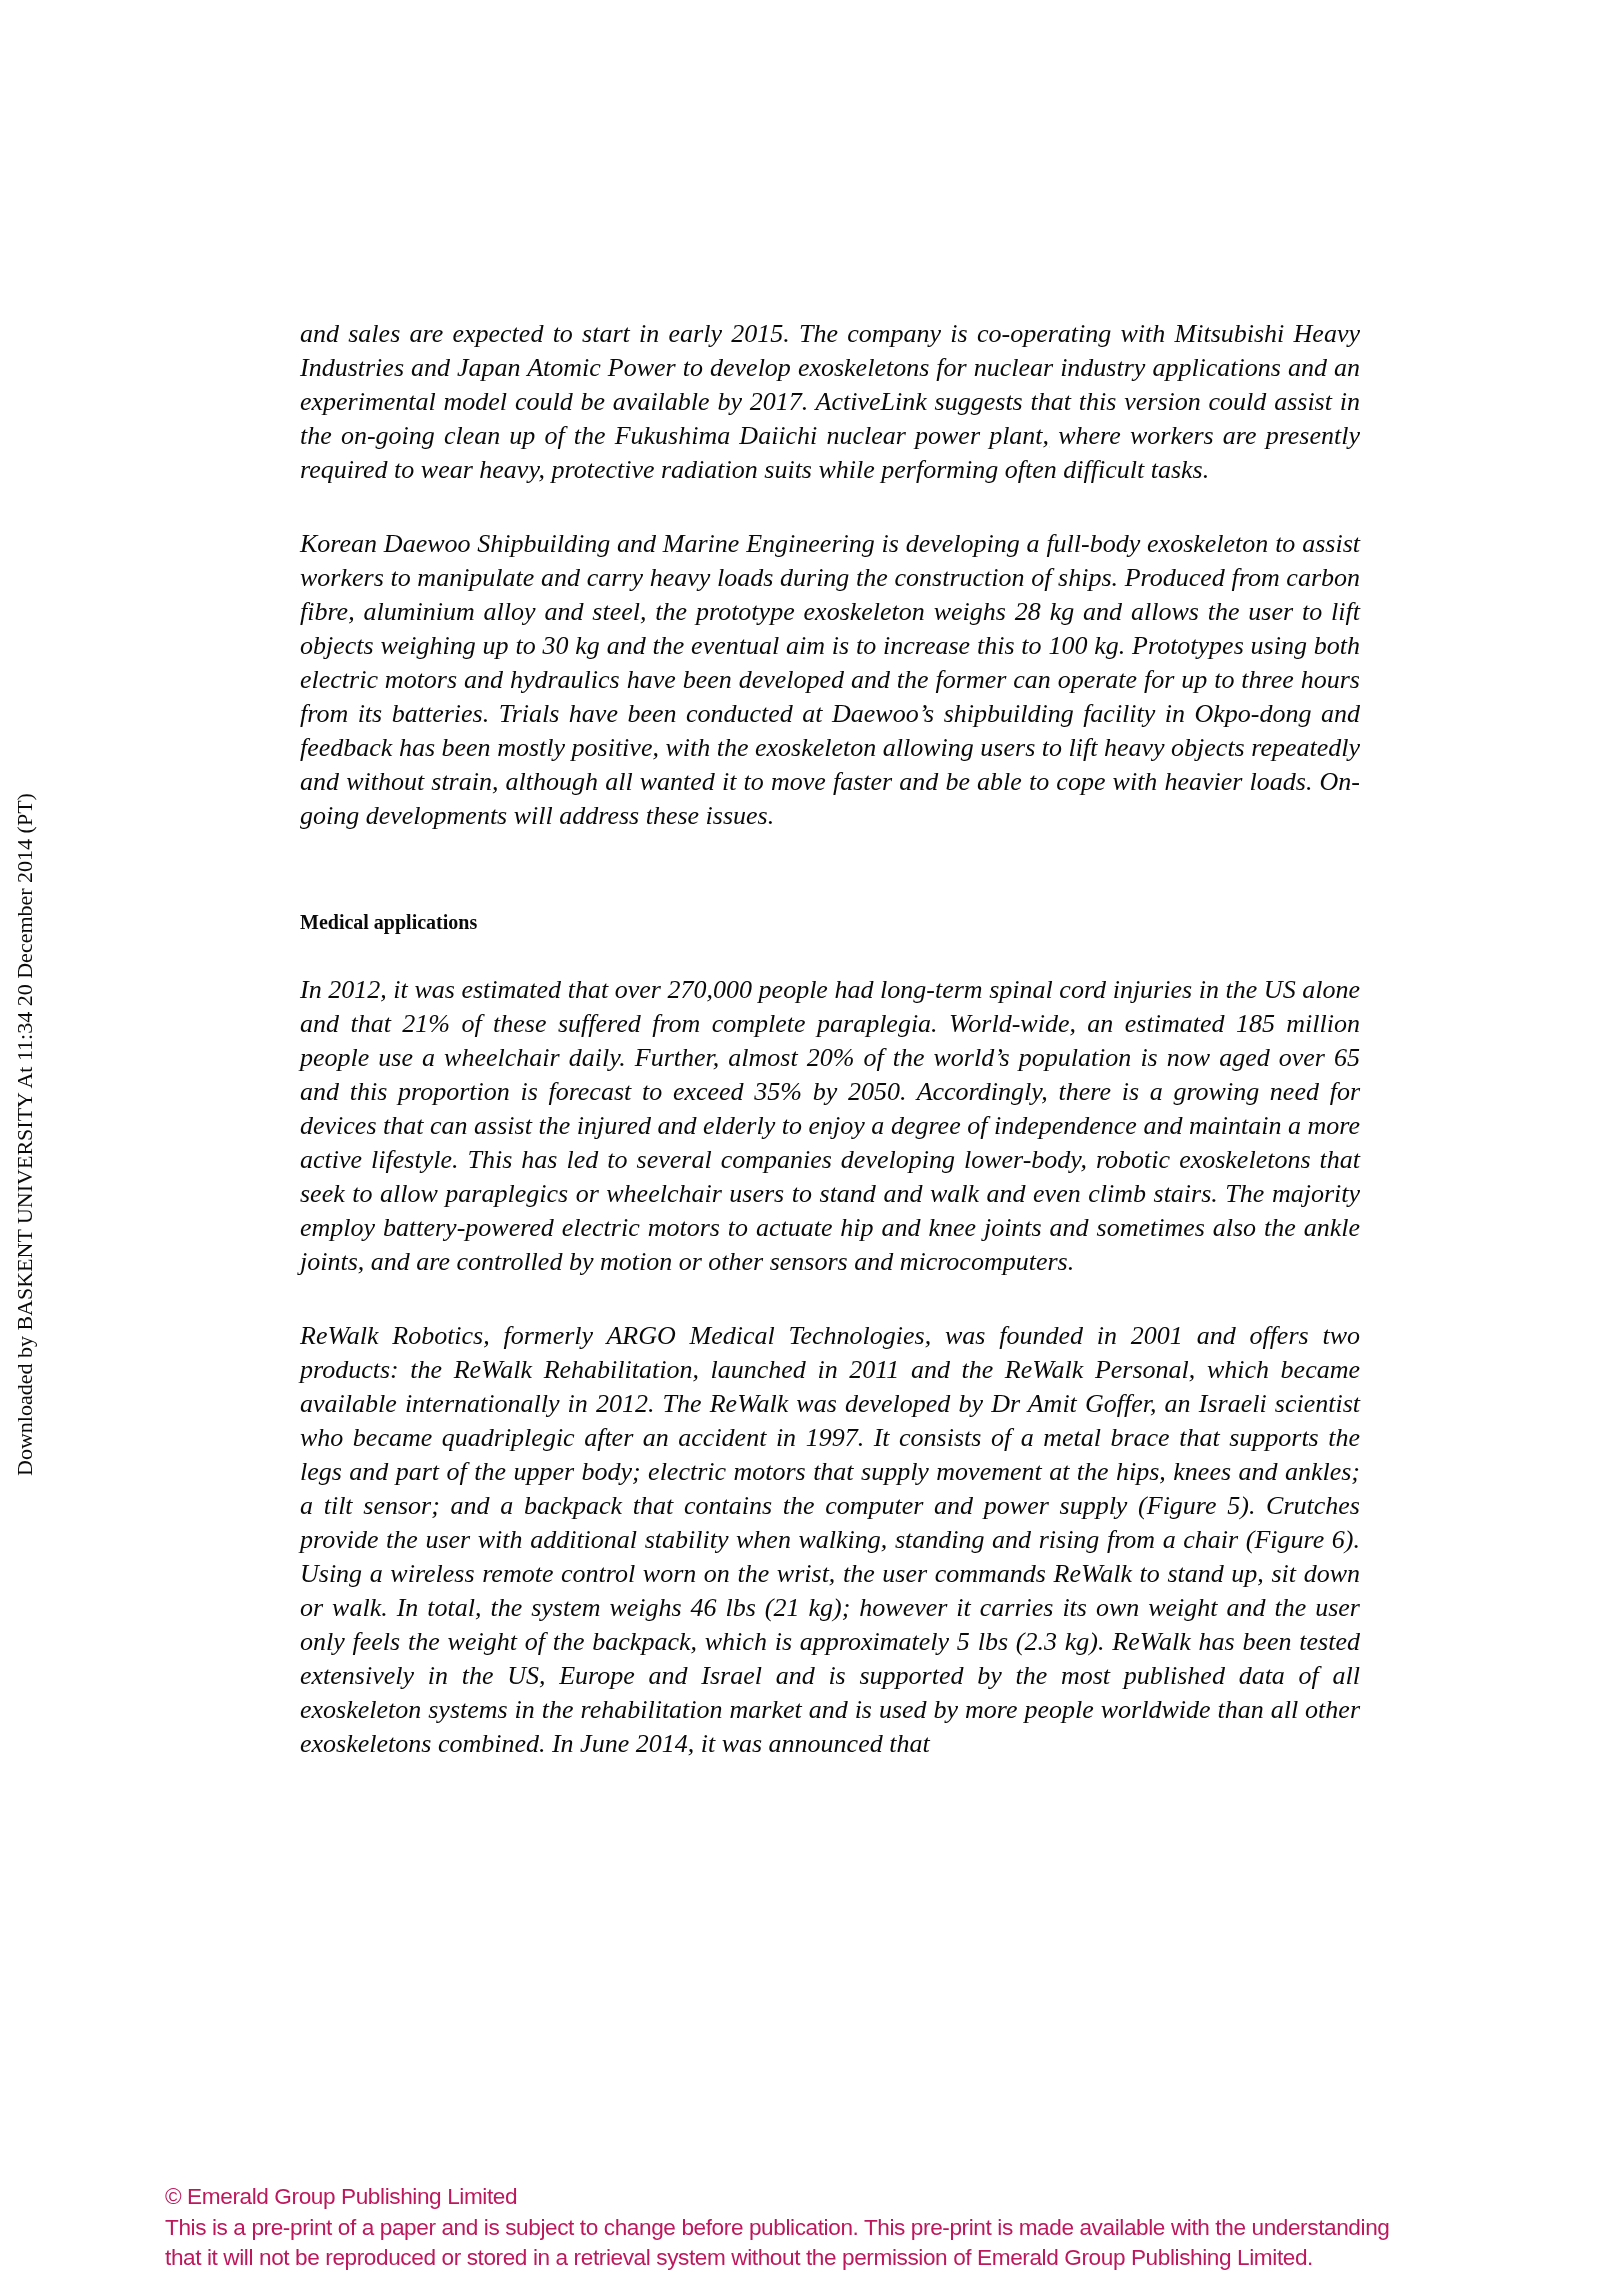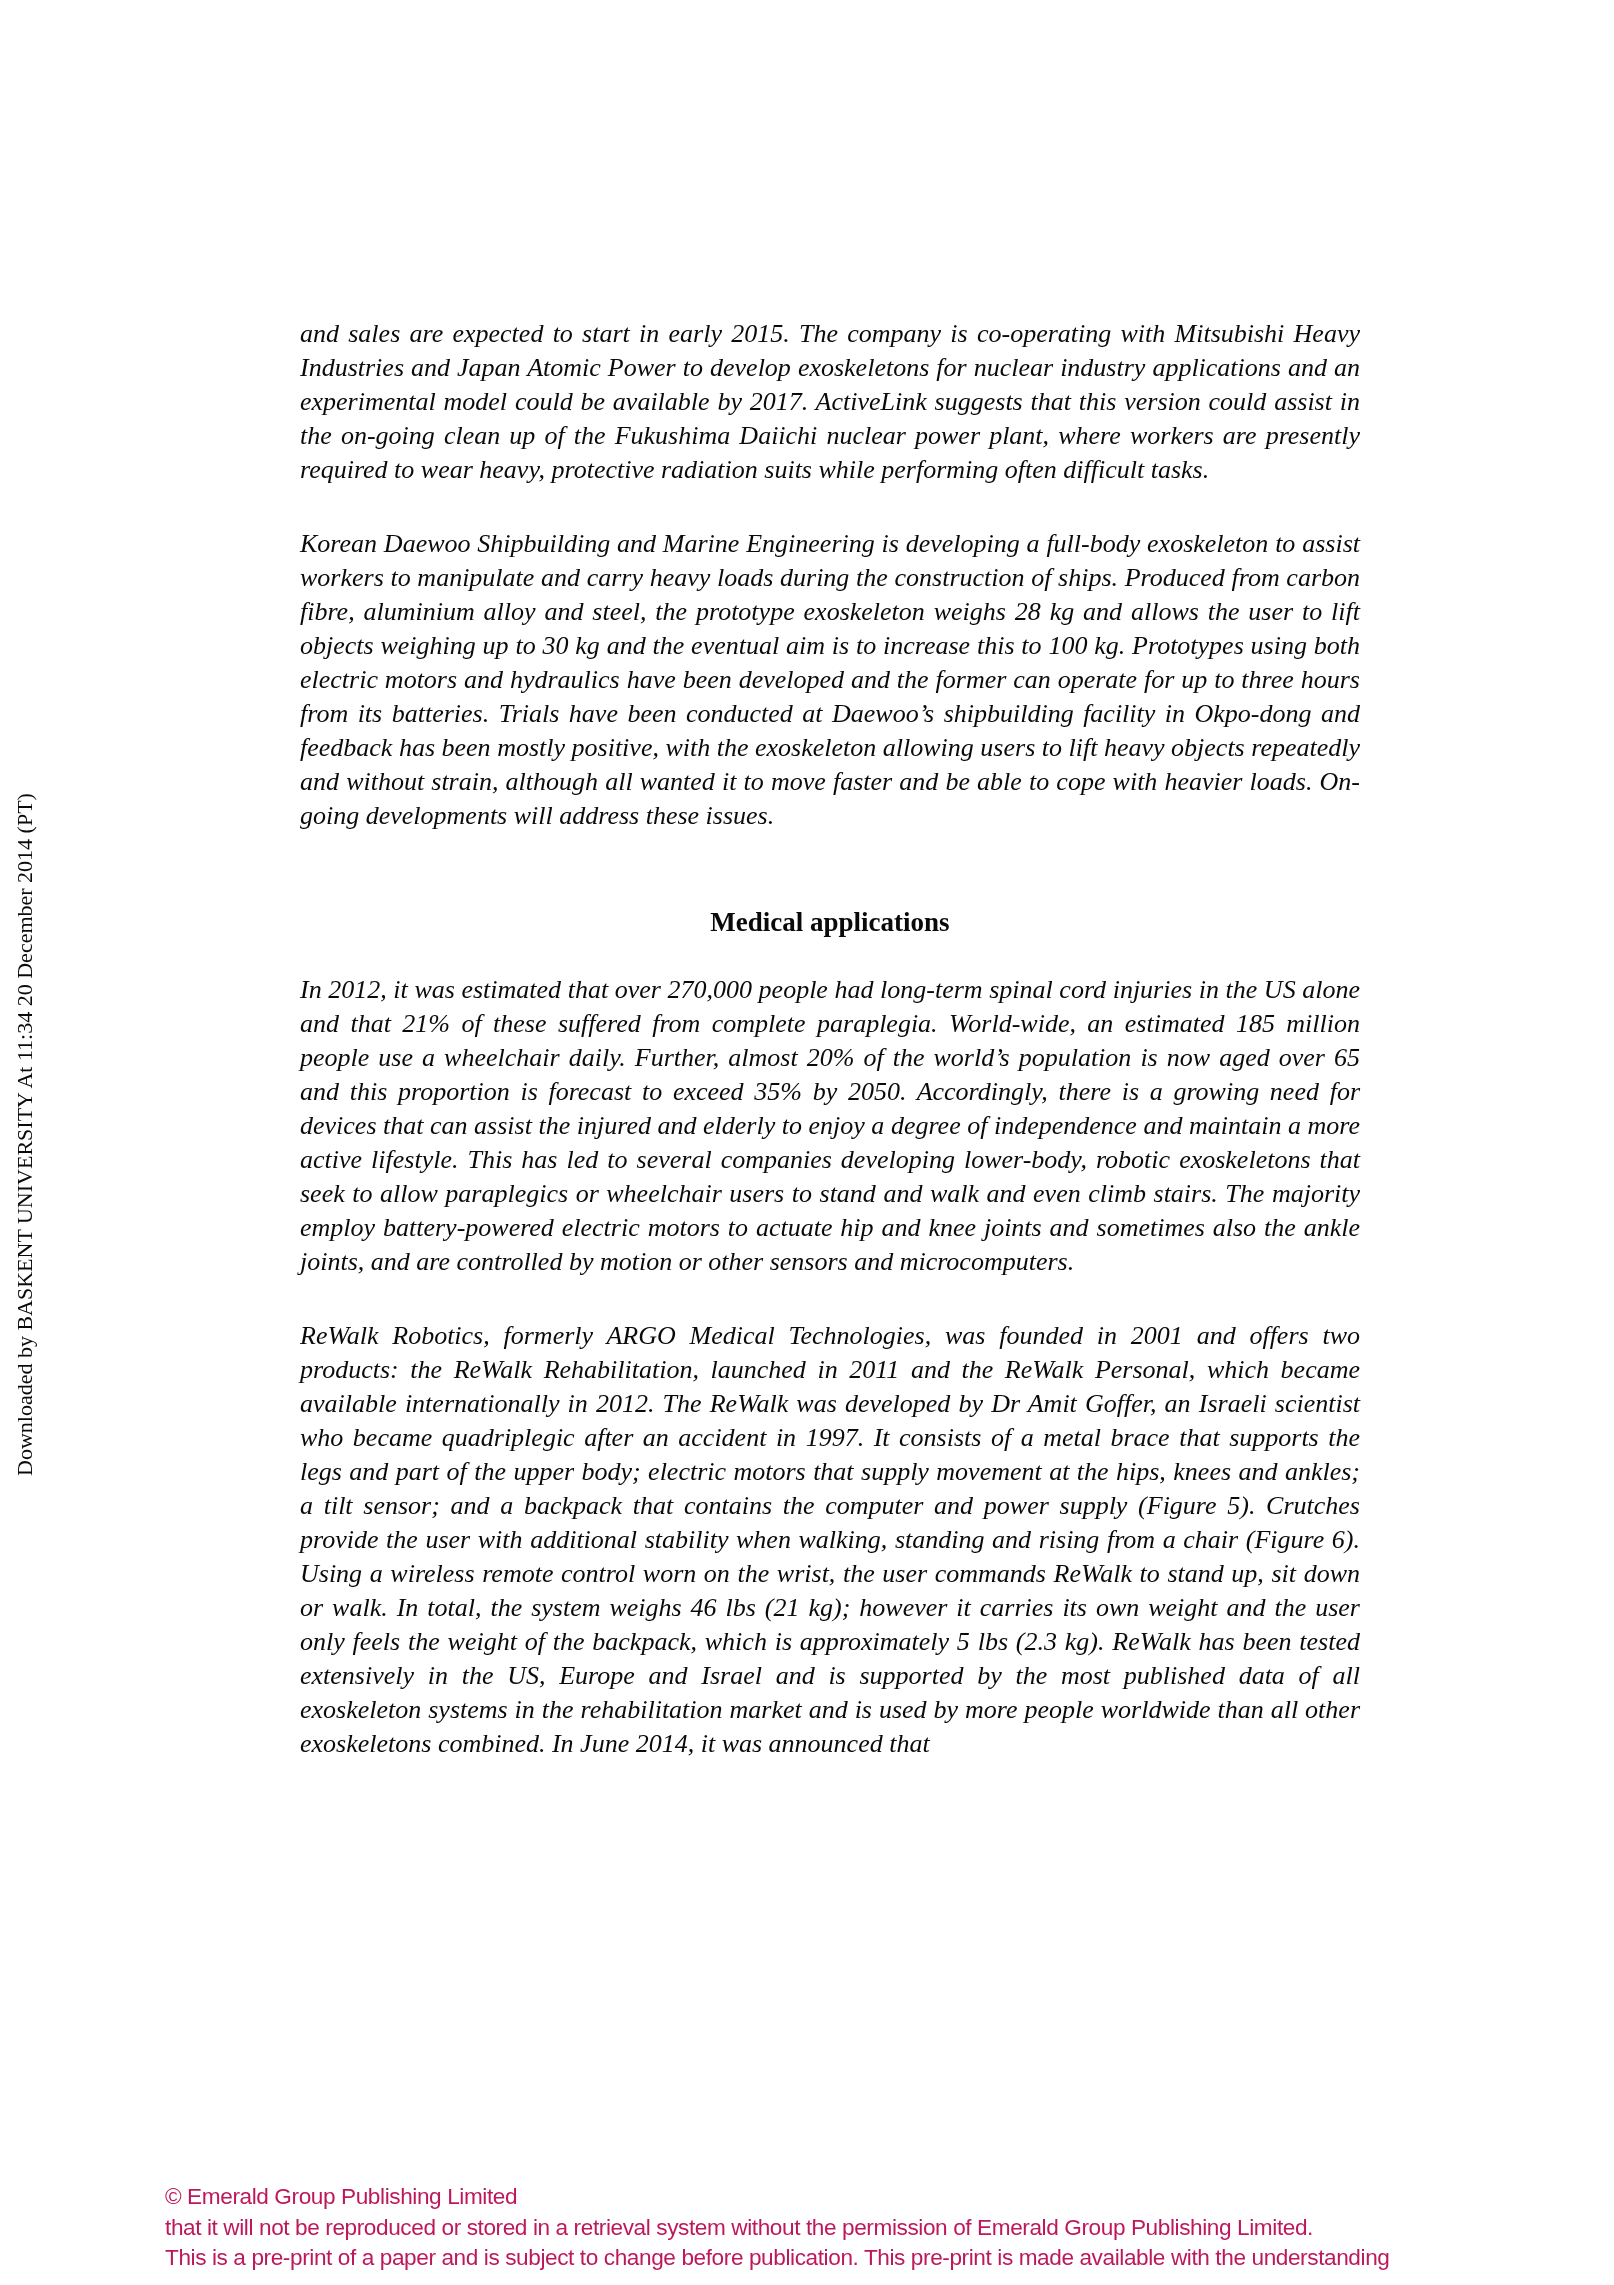--- a/index.html
+++ b/index.html
@@ -33,23 +33,23 @@
     width: 1060px;
     font-size: 26px;
     line-height: 34px;
     text-align: justify;
   }
   .para {
     margin: 0 0 40px 0;
     font-style: italic;
   }
   .heading {
-    font-size: 27px;
+    font-size: 20px;
     font-weight: bold;
-    text-align: center;
+    text-align: left;
     margin: 72px 0 34px 0;
   }
   .u {
     text-decoration: underline;
   }
   .footer {
     position: absolute;
     left: 165px;
     top: 2182px;
     width: 1375px;
@@ -82,18 +82,18 @@
     <h2 class="heading">Medical applications</h2>
 
     <p class="para">In 2012, it was estimated that over 270,000 people had long-term spinal cord injuries in the US alone and that 21% of these suffered from complete paraplegia. World-wide, an estimated 185 million people use a wheelchair daily. Further, almost 20% of the world’s population is now aged over 65 and this proportion is forecast to exceed 35% by 2050. Accordingly, there is a growing need for devices that can assist the injured and elderly to enjoy a degree of independence and maintain a more active lifestyle. This has led to several companies developing lower-body, robotic exoskeletons that seek to allow paraplegics or wheelchair users to stand and walk and even climb stairs. The majority employ battery-powered electric motors to actuate hip and knee joints and sometimes also the ankle joints, and are controlled by motion or other sensors and microcomputers.</p>
 
     <p class="para">ReWalk Robotics, formerly ARGO Medical Technologies, was founded in 2001 and offers two products: the ReWalk Rehabilitation, launched in 2011 and the ReWalk Personal, which became available internationally in 2012. The ReWalk was developed by Dr Amit Goffer, an Israeli scientist who became quadriplegic after an accident in 1997. It consists of a metal brace that supports the legs and part of the upper body; electric motors that supply movement at the hips, knees and ankles; a tilt sensor; and a backpack that contains the computer and power supply (Figure 5). Crutches provide the user with additional stability when walking, standing and rising from a chair (Figure 6). Using a wireless remote control worn on the wrist, the user commands ReWalk to stand up, sit down or walk. In total, the system weighs 46 lbs (21 kg); however it carries its own weight and the user only feels the weight of the backpack, which is approximately 5 lbs (2.3 kg). ReWalk has been tested extensively in the US, Europe and Israel and is supported by the most published data of all exoskeleton systems in the rehabilitation market and is used by more people worldwide than all other exoskeletons combined. In June 2014, it was announced that</p>
 
   </div>
 
   <div class="footer">
     <div class="copyright">© Emerald Group Publishing Limited</div>
+    <div class="disclaimer">This is a pre-print of a paper and is subject to change before publication. This pre-print is made available with the understanding</div>
     <div class="disclaimer">that it will not be reproduced or stored in a retrieval system without the permission of Emerald Group Publishing Limited.</div>
-    <div class="disclaimer">This is a pre-print of a paper and is subject to change before publication. This pre-print is made available with the understanding</div>
   </div>
 
 </div>
 
 
 </body></html>

